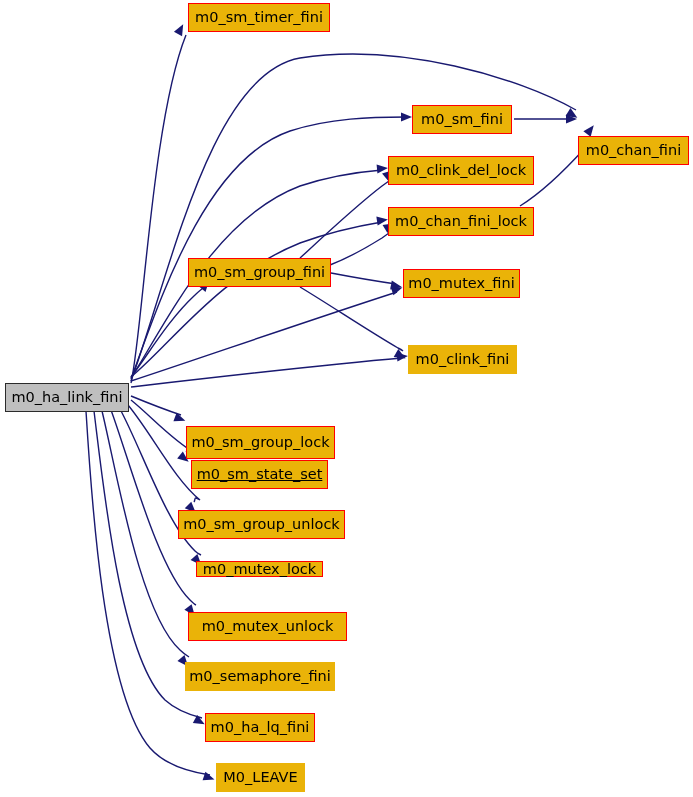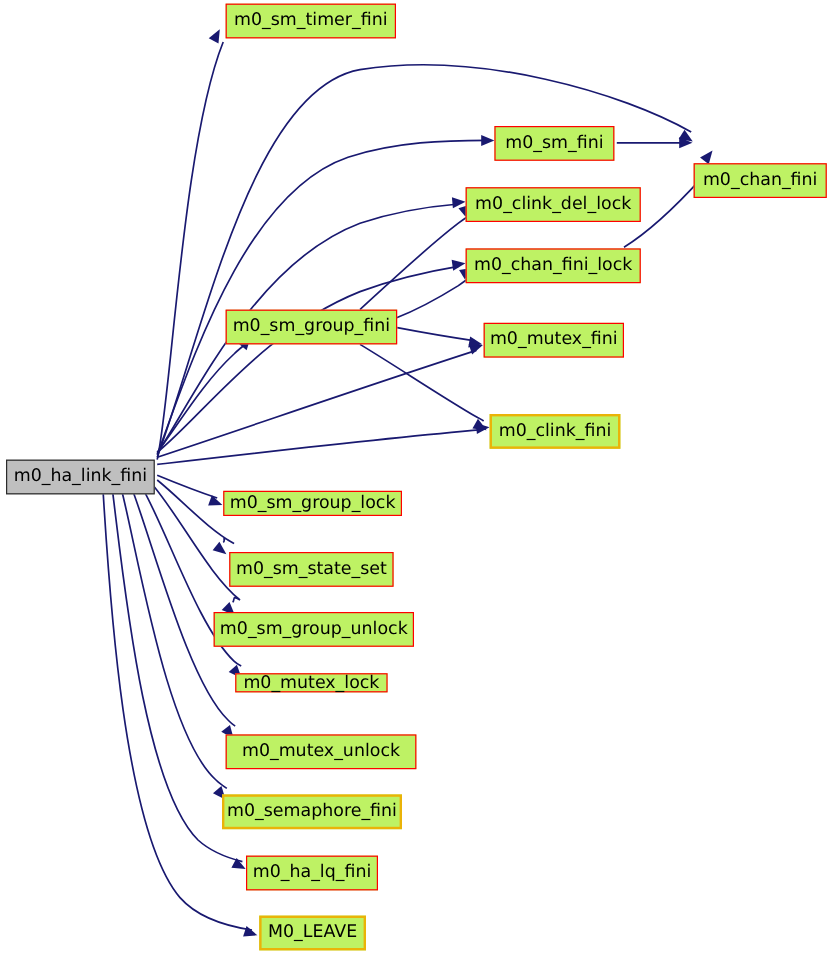--- a/index.html
+++ b/index.html
@@ -22,21 +22,21 @@
     width: 693px;
     height: 797px;
     pointer-events: none;
   }
   .node {
     position: absolute;
     box-sizing: border-box;
     display: flex;
     align-items: center;
     justify-content: center;
-    background: #bef264;
+    background: #eab308;
     border: 1px solid #ff0000;
     font-size: 14.5px;
     color: #000000;
     white-space: nowrap;
     letter-spacing: 0px;
     line-height: 1;
   }
   .node.black {
     border: 2px solid #eab308;
   }
@@ -122,24 +122,24 @@
       </div>
       <div class="node" style="left: 188px; top: 258px; width: 143px; height: 29px;">
         <span class="node-label">m0_sm_group_fini</span>
       </div>
       <div class="node" style="left: 403px; top: 269px; width: 117px; height: 29px;">
         <span class="node-label">m0_mutex_fini</span>
       </div>
       <div class="node black" style="left: 408px; top: 345px; width: 109px; height: 29px;">
         <span class="node-label">m0_clink_fini</span>
       </div>
-      <div class="node" style="left: 186px; top: 409px; width: 149px; height: 21px;">
+      <div class="node" style="left: 186px; top: 426px; width: 149px; height: 33px;">
         <span class="node-label">m0_sm_group_lock</span>
       </div>
-      <div class="node" style="left: 191px; top: 460px; width: 137px; height: 29px;">
+      <div class="node" style="left: 191px; top: 460px; width: 137px; height: 29px; text-decoration: underline;">
         <span class="node-label">m0_sm_state_set</span>
       </div>
       <div class="node" style="left: 178px; top: 510px; width: 167px; height: 29px;">
         <span class="node-label">m0_sm_group_unlock</span>
       </div>
       <div class="node" style="left: 196px; top: 561px; width: 127px; height: 16px;">
         <span class="node-label">m0_mutex_lock</span>
       </div>
       <div class="node" style="left: 188px; top: 612px; width: 159px; height: 29px;">
         <span class="node-label">m0_mutex_unlock</span>

